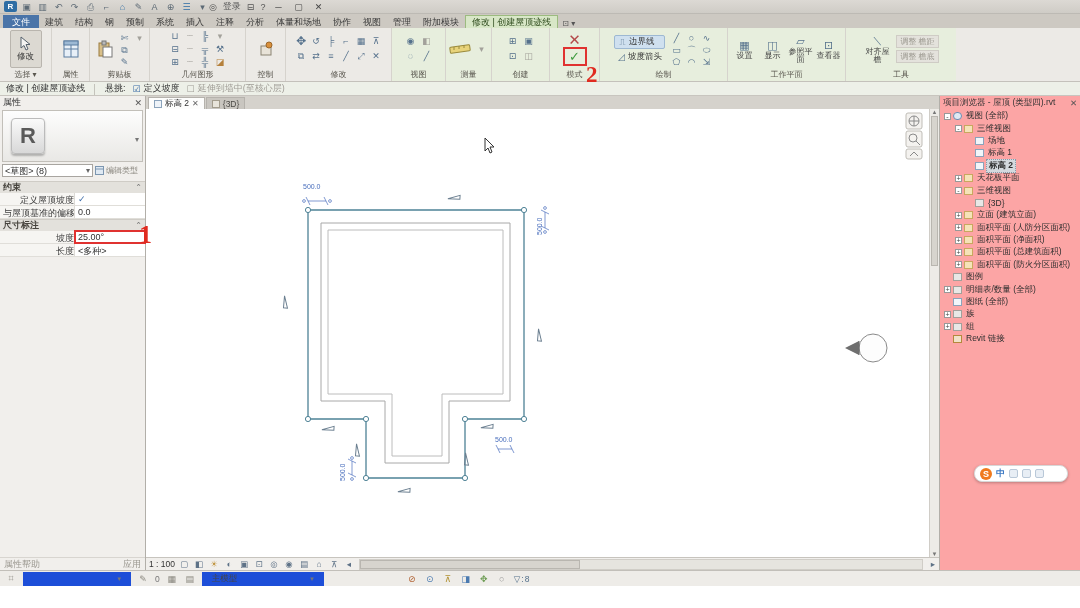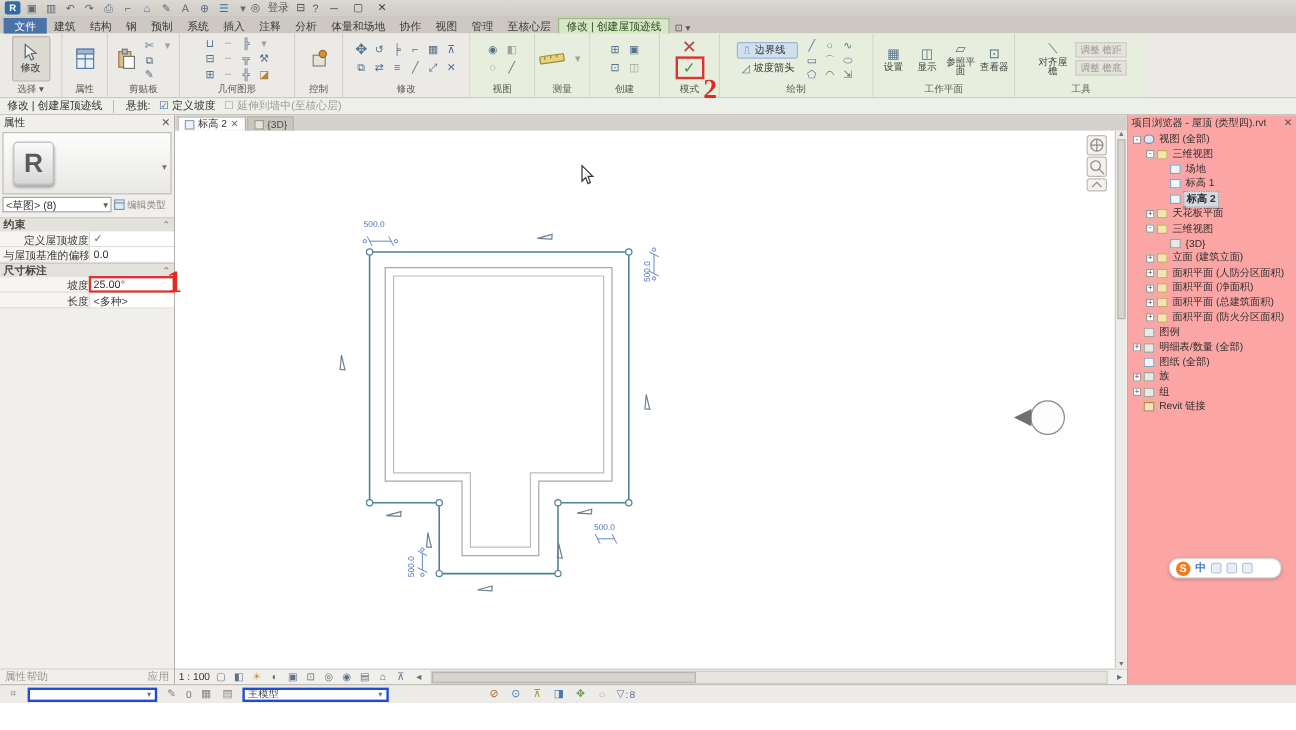--- a/index.html
+++ b/index.html
@@ -107,21 +107,21 @@
   .ticon { width:9px; height:8px; margin-right:2px; flex:none; border:1px solid #8ba3bb; background:#f2f6fa; }
   .ticon.folder { background:#f5e3b8; border-color:#c9a75f; }
   .ticon.views { background:#dfe9f3; border-color:#6d8cb0; border-radius:4px; }
   .ticon.gray { background:#e8e8e6; border-color:#a2a09b; }
   .ticon.link { background:#f0e1c8; border-color:#b5883c; }
   .tlabel { padding:0 2px; color:#2f2f2f; }
 
   
   .statusbar { height:16px; background:#eeece8; border-top:1px solid #c2bfb9; display:flex; align-items:center; gap:6px; padding:0 5px; font-size:8.5px; color:#3e3e3e; }
   .hint { flex:1; min-width:0; white-space:nowrap; overflow:hidden; }
-  .sb-combo { background:#ffffff; border:2px solid #1d4ed8; height:12px; display:flex; align-items:center; padding:0 3px; font-size:8.5px; color:#444; }
+  .sb-combo { background:#bef264; border:7px solid #1d4ed8; height:12px; display:flex; align-items:center; padding:0 3px; font-size:8.5px; color:#444; }
   .sb-combo .caret { margin-left:auto; color:#777; font-size:7px; }
   .sb-ic { width:12px; text-align:center; font-size:9px; }
   .funnel { display:flex; align-items:center; gap:1px; color:#55718c; }
 
   .footer-strip { height:22px; background:#ffffff; }
 
   
   .ime { position:absolute; left:974px; top:465px; width:94px; height:17px; background:#fff; border:1px solid #d8d8d8; border-radius:8px; box-shadow:0 1px 3px rgba(0,0,0,.25); display:flex; align-items:center; gap:4px; padding:0 5px; z-index:40; }
   .ime .slogo { width:12px; height:12px; border-radius:50%; background:#f07a1d; color:#fff; font-weight:bold; font-size:9px; line-height:12px; text-align:center; }
   .ime .zh { color:#3b78c3; font-size:9px; font-weight:bold; }
@@ -167,21 +167,21 @@
         <span class="rtab">钢</span>
         <span class="rtab">预制</span>
         <span class="rtab">系统</span>
         <span class="rtab">插入</span>
         <span class="rtab">注释</span>
         <span class="rtab">分析</span>
         <span class="rtab">体量和场地</span>
         <span class="rtab">协作</span>
         <span class="rtab">视图</span>
         <span class="rtab">管理</span>
-        <span class="rtab">至核心层</span>
+        <span class="rtab">附加模块</span>
       </span>
     <span class="rtab-ctx">修改 | 创建屋顶迹线</span>
     <span class="tab-extra">⊡ ▾</span>
   </div>
 
   <div class="ribbon">
 
     <div class="panel" style="width:52px;">
       <div class="pbody">
         <div class="bigbtn sel">

